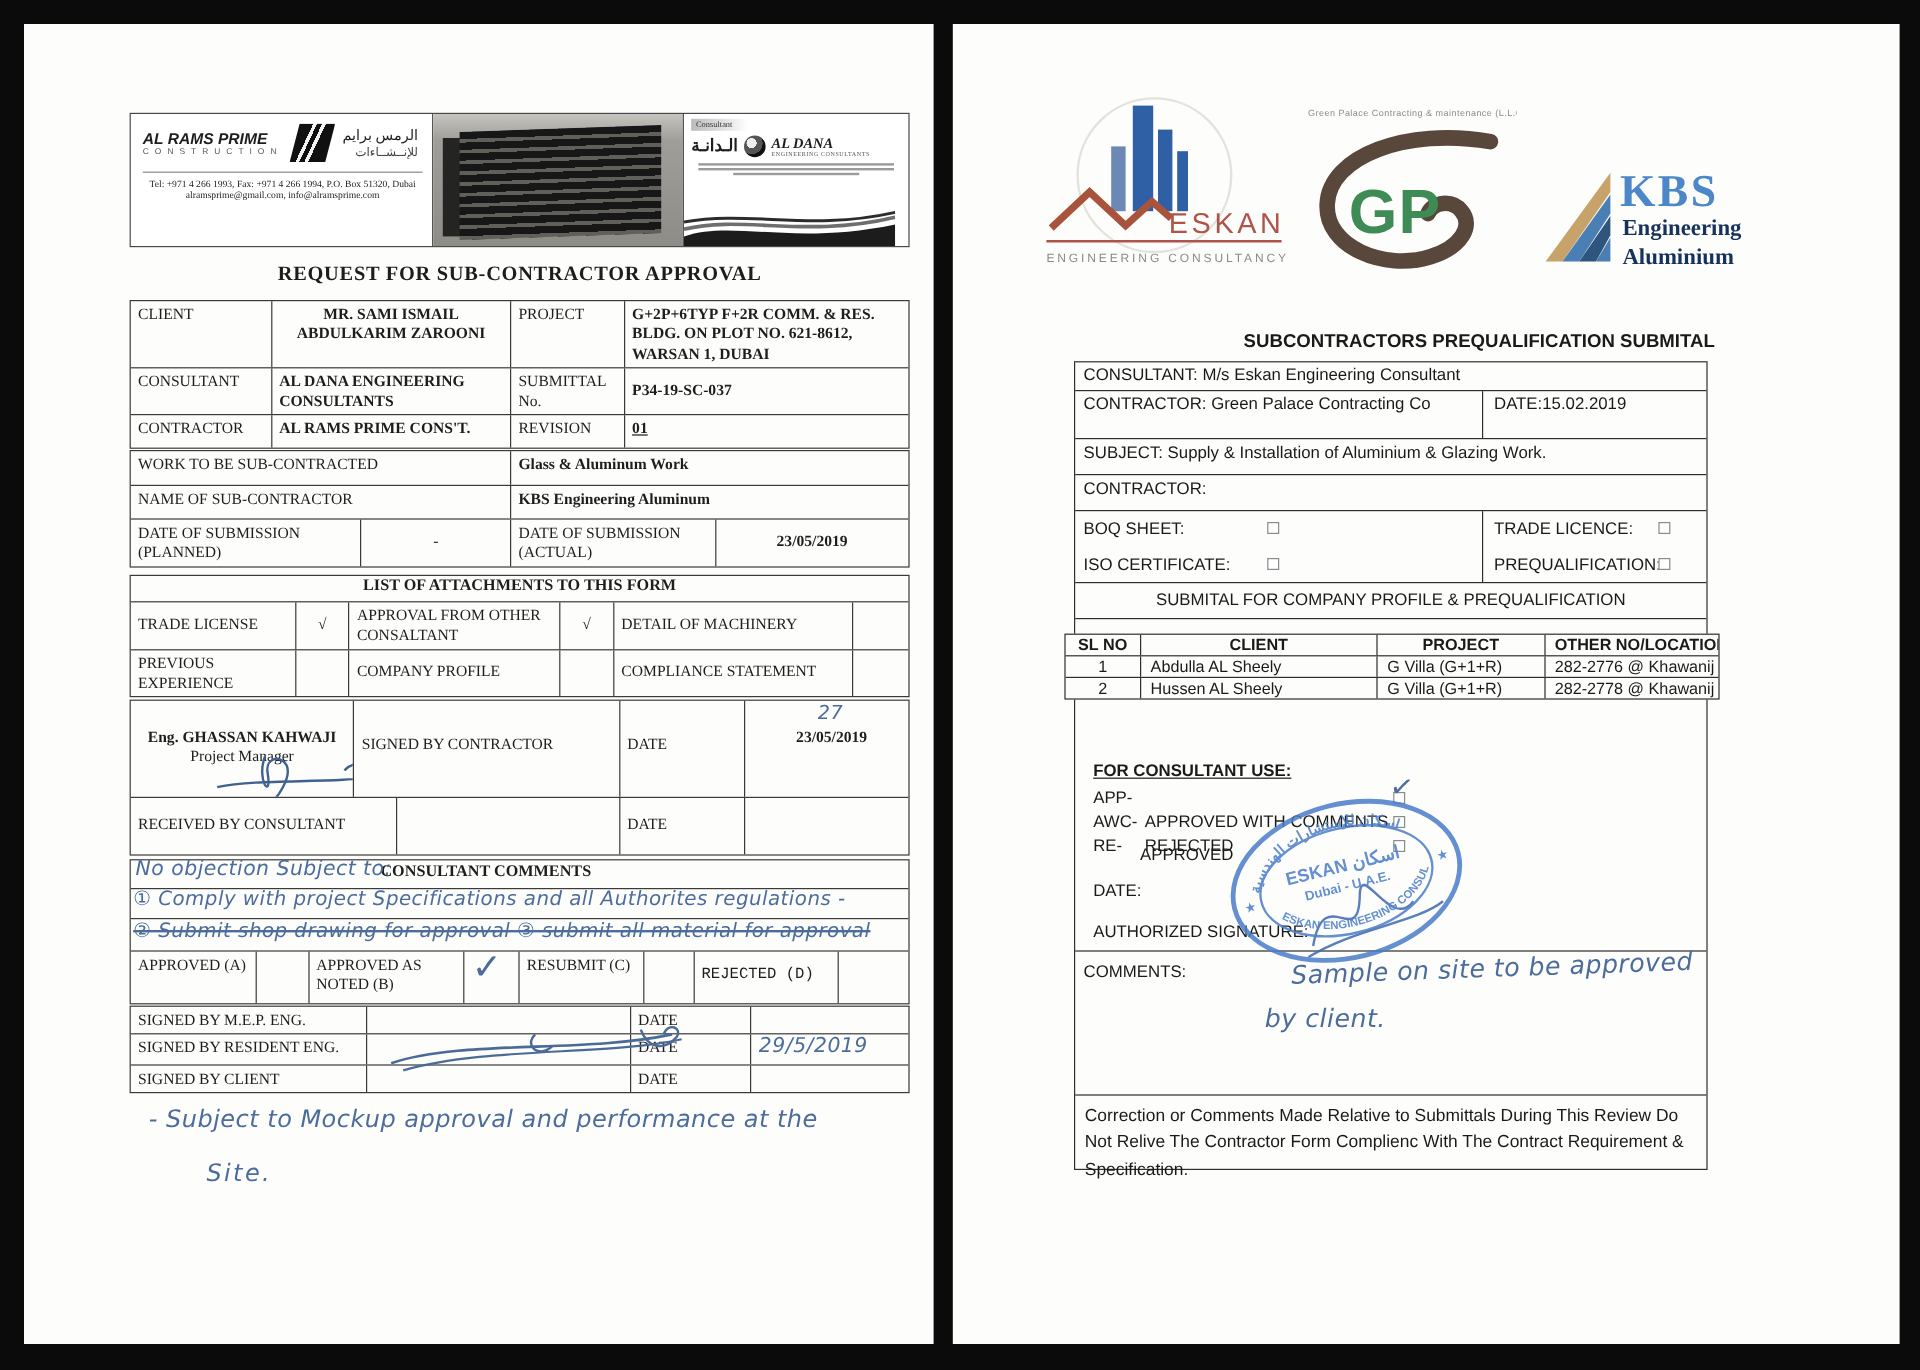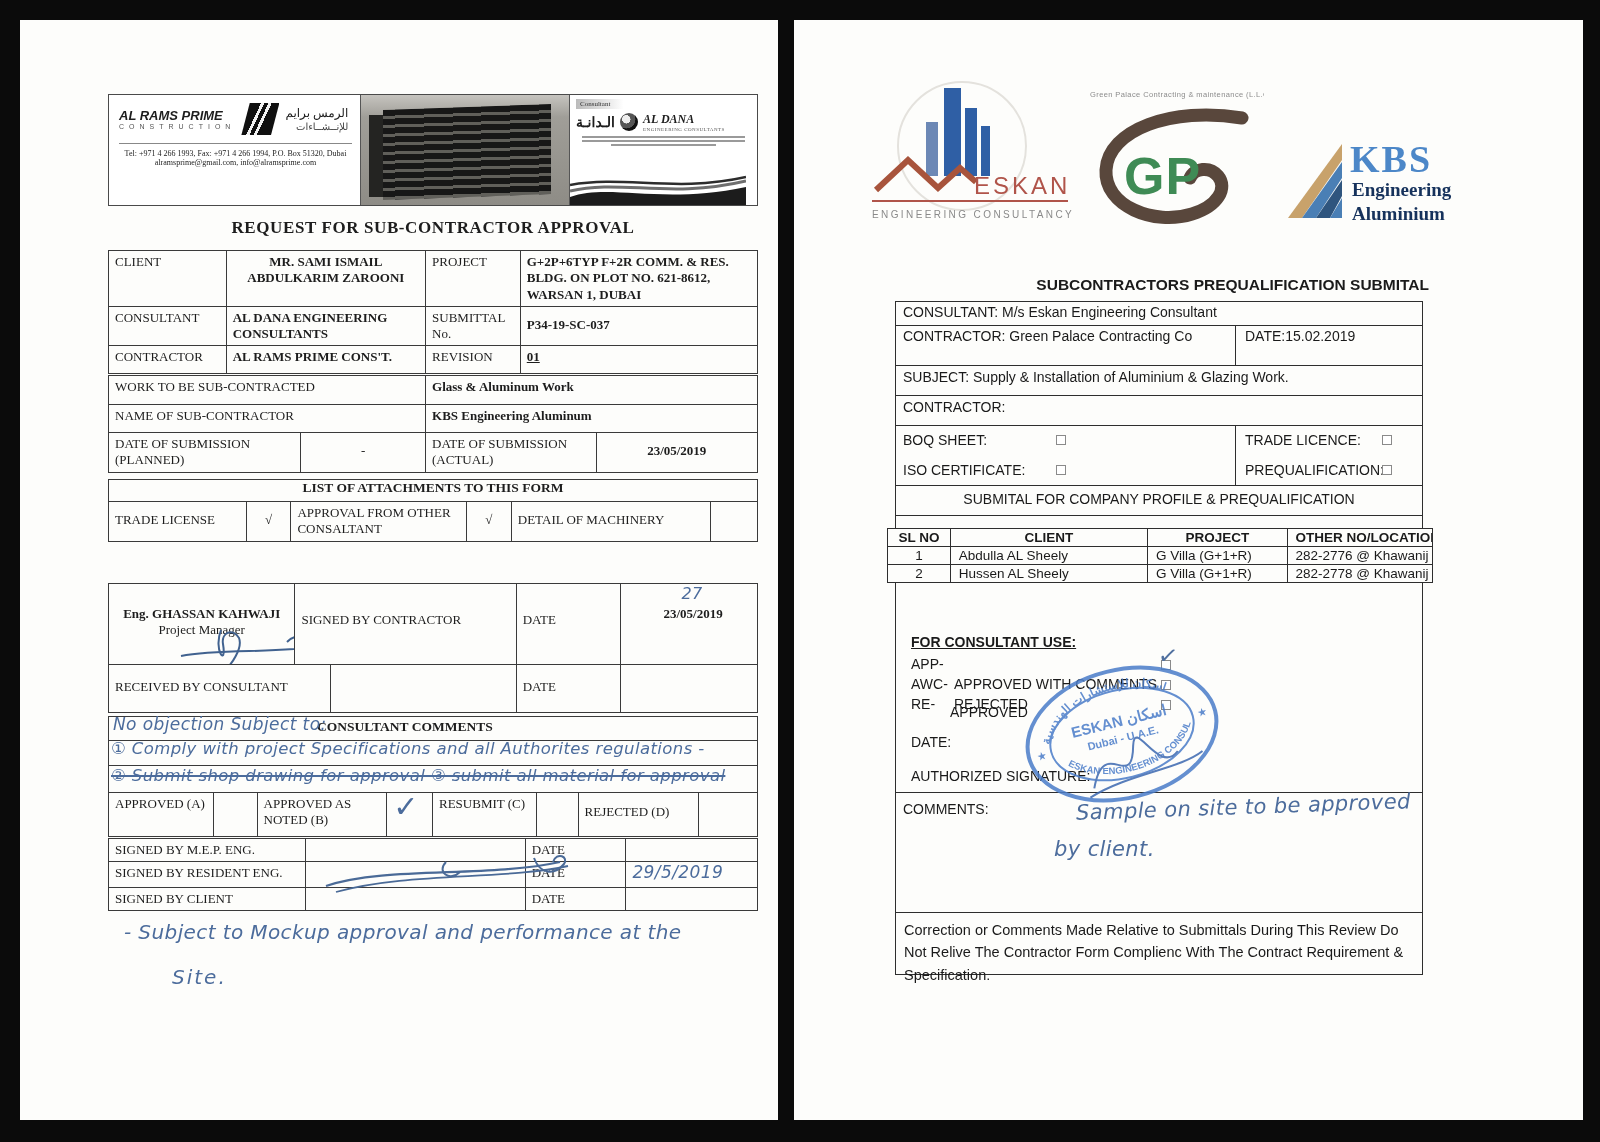--- a/index.html
+++ b/index.html
@@ -130,20 +130,28 @@
   <div class="abs tbl" style="left:88px;top:459px;width:650px;">
     <div class="row b ctr" style="min-height:21px;display:block;font-size:13.5px;">LIST OF ATTACHMENTS TO THIS FORM</div>
     <div class="row" style="min-height:38px;">
       <div class="c" style="width:137px;padding-top:10px;">TRADE LICENSE</div>
       <div class="c ctr" style="width:45px;padding-top:10px;">√</div>
       <div class="c" style="width:176px;">APPROVAL FROM OTHER CONSALTANT</div>
       <div class="c ctr" style="width:45px;padding-top:10px;">√</div>
       <div class="c" style="width:200px;padding-top:10px;">DETAIL OF MACHINERY</div>
       <div class="c" style="width:47px;"></div>
     </div>
+    <div class="row" style="min-height:36px;">
+      <div class="c" style="width:137px;">PREVIOUS EXPERIENCE</div>
+      <div class="c" style="width:45px;"></div>
+      <div class="c" style="width:176px;padding-top:9px;">COMPANY PROFILE</div>
+      <div class="c" style="width:45px;"></div>
+      <div class="c" style="width:200px;padding-top:9px;">COMPLIANCE STATEMENT</div>
+      <div class="c" style="width:47px;"></div>
+    </div>
   </div>
 
   <div class="abs tbl" style="left:88px;top:563px;width:650px;">
     <div class="row" style="min-height:80px;">
       <div class="c ctr" style="width:186px;position:relative;padding-top:22px;">
         <div class="b">Eng. GHASSAN KAHWAJI</div>
         <div>Project Manager</div>
         <svg class="abs" style="left:60px;top:40px;overflow:visible;" width="160" height="46">
           <path d="M12,32 C50,24 110,30 150,22" stroke="#41628f" stroke-width="2" fill="none"></path>
           <path d="M52,6 C44,26 58,44 54,20 C52,8 64,4 70,14 C74,24 62,42 55,46" stroke="#41628f" stroke-width="2" fill="none"></path>
@@ -176,21 +184,21 @@
     <div class="row" style="min-height:26px;position:relative;display:block;">
       <span class="hand abs strike" style="left:2px;top:0px;font-size:16.5px;white-space:nowrap;z-index:3;">② Submit shop drawing for approval ③ submit all material for approval</span>
     </div>
     <div class="row" style="min-height:43px;">
       <div class="c" style="width:104px;">APPROVED (A)</div>
       <div class="c" style="width:44px;"></div>
       <div class="c" style="width:130px;">APPROVED AS NOTED (B)</div>
       <div class="c hand" style="width:46px;font-size:30px;line-height:.8;padding-top:2px;">✓</div>
       <div class="c" style="width:104px;">RESUBMIT (C)</div>
       <div class="c" style="width:42px;"></div>
-      <div class="c" style="width:121px;padding-top:11px;">REJECTED (D)</div>
+      <div class="c" style="width:121px;padding-top:11px;font-family:Liberation Mono, monospace;">REJECTED (D)</div>
       <div class="c" style="width:59px;"></div>
     </div>
   </div>
 
   <div class="abs tbl" style="left:88px;top:818px;width:650px;">
     <div class="row" style="min-height:21px;">
       <div class="c" style="width:197px;">SIGNED BY M.E.P. ENG.</div>
       <div class="c" style="width:220px;"></div>
       <div class="c" style="width:101px;">DATE</div>
       <div class="c" style="width:132px;"></div>

